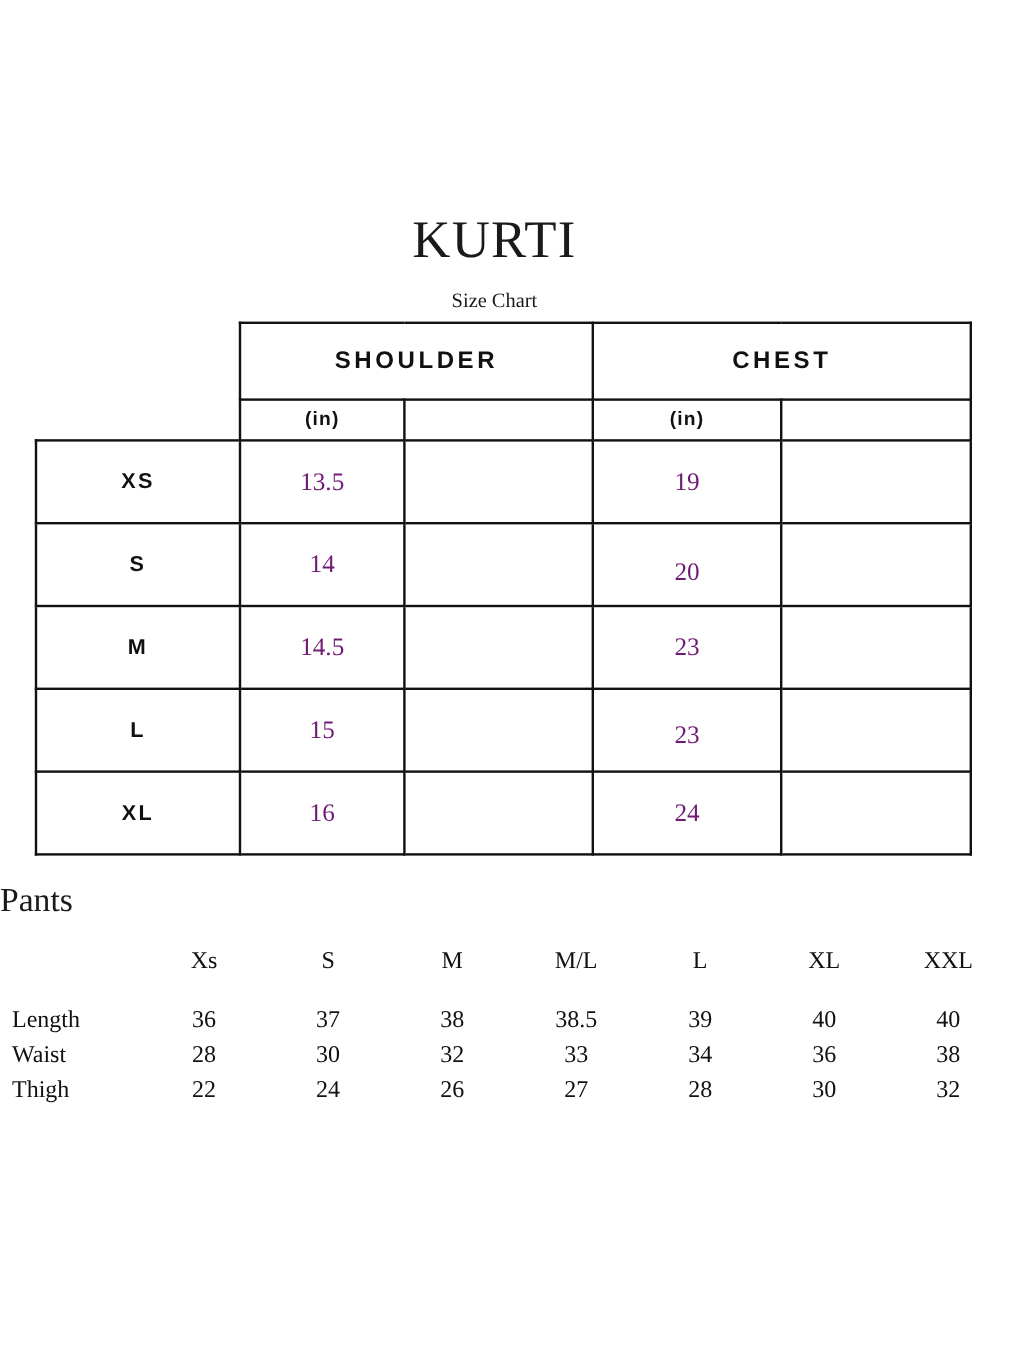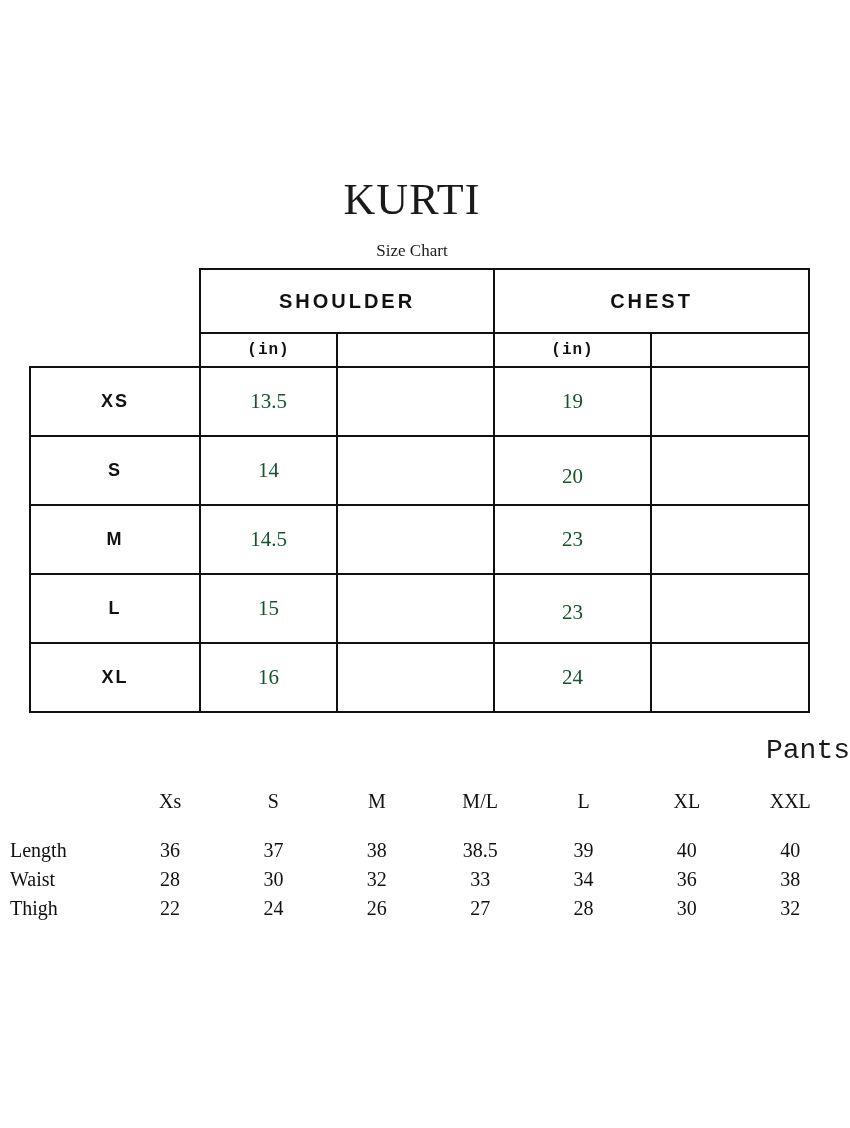--- a/index.html
+++ b/index.html
@@ -74,53 +74,53 @@
     font-family: "Liberation Sans", sans-serif;
     font-size: 20px;
     font-weight: bold;
     letter-spacing: 3px;
     color: #111111;
   }
   .unit-row td {
     height: 32px;
   }
   .unit {
-    font-family: Liberation Mono, monospace;
+    font-family: Liberation Sans, sans-serif;
     font-size: 16px;
     font-weight: bold;
     letter-spacing: 1px;
     color: #111111;
   }
   .size-label {
     font-family: "Liberation Sans", sans-serif;
     font-size: 18px;
     font-weight: bold;
     letter-spacing: 2px;
     color: #111111;
   }
   .val {
     font-family: "Liberation Serif", serif;
     font-size: 21px;
-    color: #14532d;
+    color: #701a75;
   }
   tr.data-row td {
     height: 67px;
   }
   
   .nudge-down { position: relative; top: 6px; }
   .nudge-down2 { position: relative; top: 4px; }
 
   
   .pants-title {
     position: absolute;
     top: 735px;
     left: 0;
     width: 850px;
-    text-align: right;
-    font-family: Liberation Mono, monospace;
+    text-align: left;
+    font-family: Liberation Serif, serif;
     font-size: 28px;
     color: #1a1a1a;
   }
   .pants-wrap {
     position: absolute;
     top: 790px;
     left: 8px;
     width: 834px;
   }
   table.pants {

